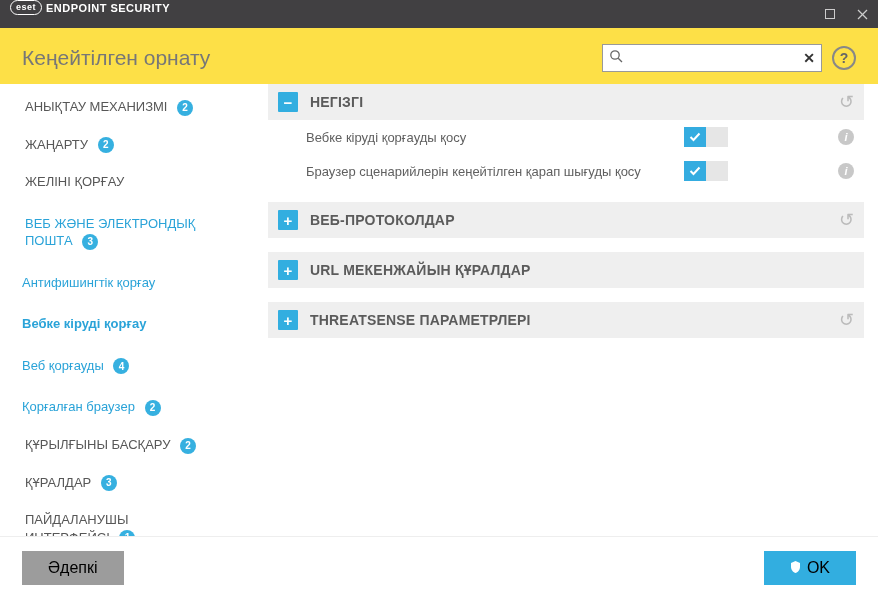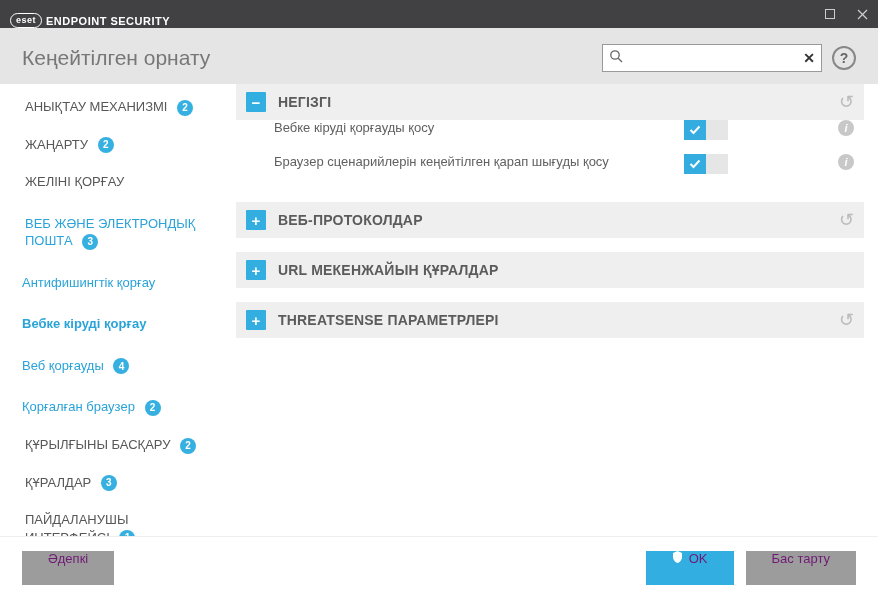--- a/index.html
+++ b/index.html
@@ -11,21 +11,21 @@
   height: 598px;
   overflow: hidden;
   display: flex;
   flex-direction: column;
 }
 .titlebar {
   background: #414042;
   color: #fff;
   height: 28px;
   display: flex;
-  align-items: flex-end;
+  align-items: flex-start;
   padding: 0 0 0 10px;
 }
 .brand-logo {
   font-size: 11px;
   font-weight: 700;
   letter-spacing: 0.5px;
   display: flex;
   align-items: center;
   gap: 4px;
 }
@@ -44,21 +44,21 @@
   align-items: center;
   justify-content: center;
   color: #ccc;
   cursor: pointer;
 }
 .winbtn svg { stroke: #ccc; }
 .header {
   display: flex;
   align-items: center;
   padding: 16px 22px 12px 22px;
-  background: #e5e5e5;
+  background: #fde047;
 }
 .page-title {
   font-size: 21px;
   color: #777;
   font-weight: 400;
 }
 .search-wrap {
   margin-left: auto;
   display: flex;
   align-items: center;
@@ -104,20 +104,21 @@
   justify-content: center;
   font-weight: 700;
   color: #666;
   cursor: pointer;
   font-size: 14px;
 }
 .body {
   display: flex;
   flex: 1;
   overflow: hidden;
+  gap: 32px;
 }
 .sidebar {
   width: 228px;
   padding: 0 0 0 0;
   overflow-y: auto;
 }
 .side-item {
   display: block;
   padding: 6px 14px 6px 22px;
   font-size: 13px;
@@ -190,20 +191,21 @@
   margin-left: auto;
   color: #bbb;
   cursor: pointer;
   font-size: 18px;
 }
 .section-rows {
   padding: 0;
 }
 .row {
   display: flex;
+  align-items: center;
   height: 34px;
   padding: 0 10px 0 38px;
   font-size: 13px;
   color: #606060;
 }
 .row-label { flex: 1; }
 .toggle {
   width: 44px;
   height: 20px;
   display: inline-flex;
@@ -237,24 +239,24 @@
   display: flex;
   align-items: center;
   padding: 0 22px;
   gap: 12px;
 }
 .btn {
   height: 34px;
   padding: 0 26px;
   border: none;
   background: #9c9c9c;
-  color: #701a75;
-  font-size: 13px;
-  cursor: pointer;
-  display:flex;align-items:flex-start;gap:6px;
+  color: #000000;
+  font-size: 16px;
+  cursor: pointer;
+  display:flex;align-items:center;gap:6px;
 }
 .btn.primary { background: #32aee0; }
 .spacer { flex: 1; }
 </style>
 </head>
 <body>
 
 <div class="titlebar">
   <div class="brand-logo">
     <span class="brand-eset">eset</span>
@@ -406,16 +408,13 @@
   </button>
   <div class="spacer"></div>
   <button class="btn primary">
     <span>
       <svg width="11" height="12" viewBox="0 0 11 12">
           <path d="M5.5 0 L10 2 V6 C10 9 7.5 11.5 5.5 12 C3.5 11.5 1 9 1 6 V2 Z" fill="#fff"></path>
         </svg>
     </span>
     <span>OK</span>
   </button>
-  <button class="btn">
-    <span>Бас тарту</span>
-  </button>
 </div>
 
 </body></html>

